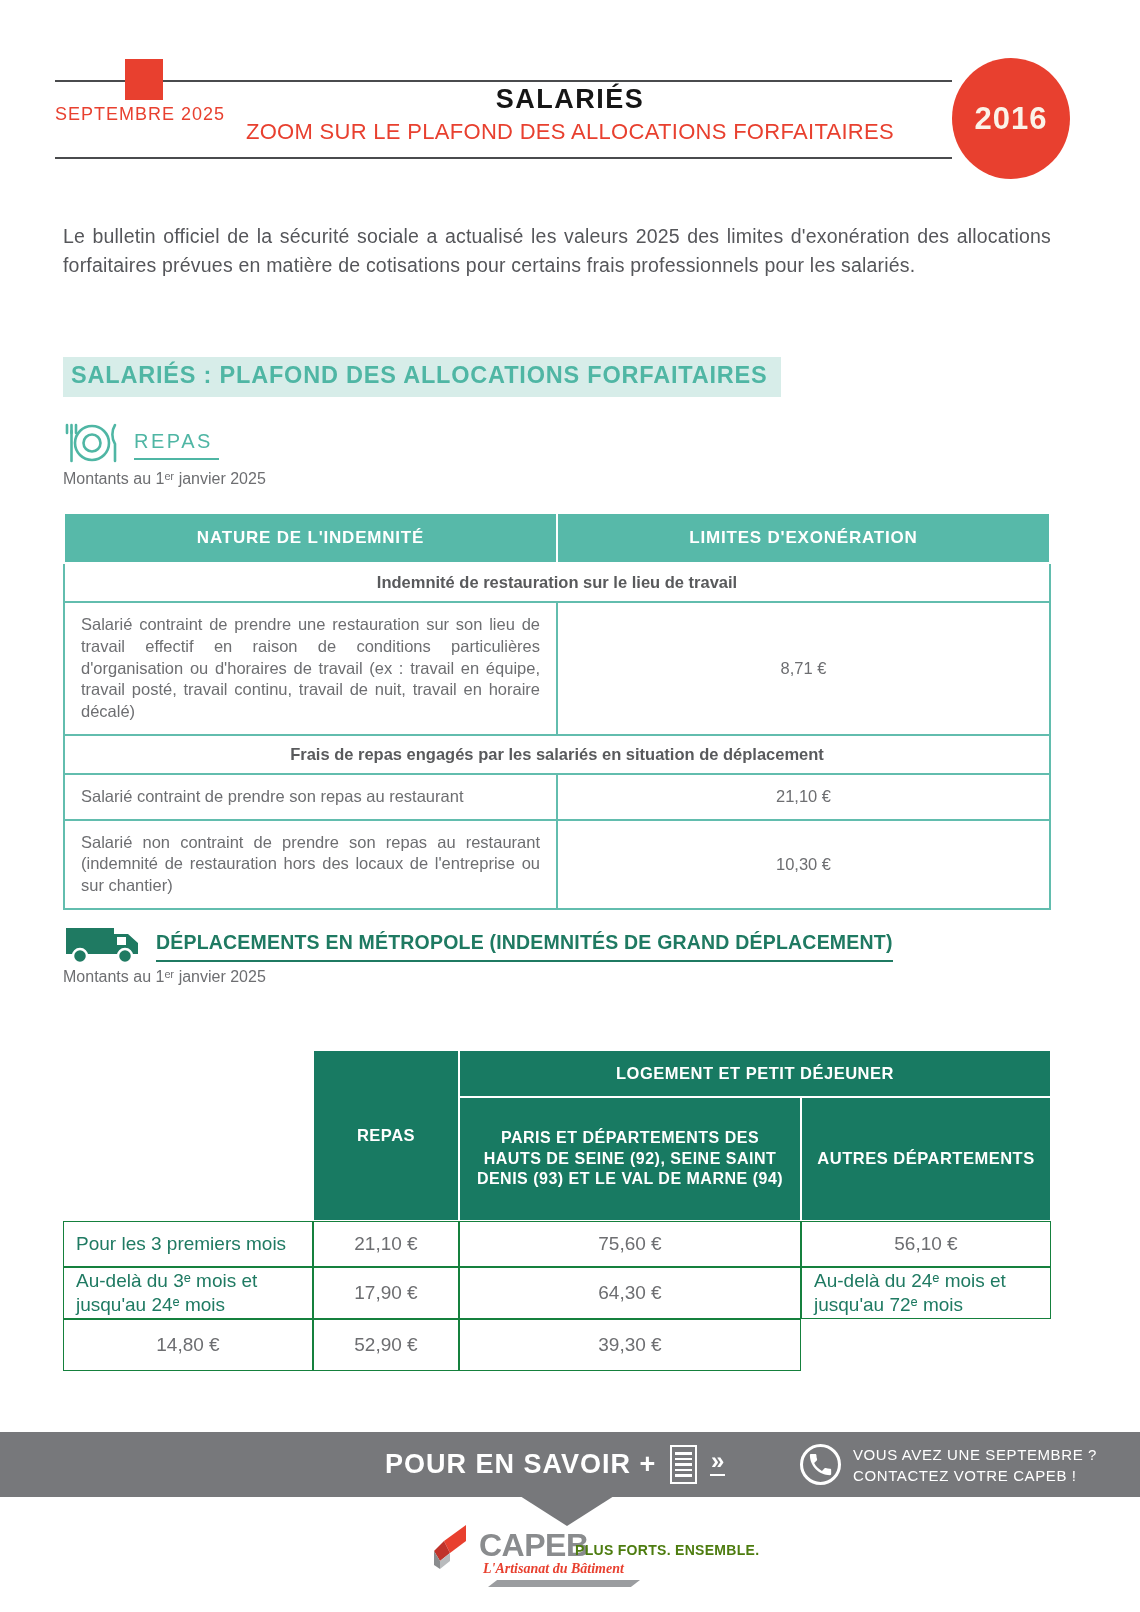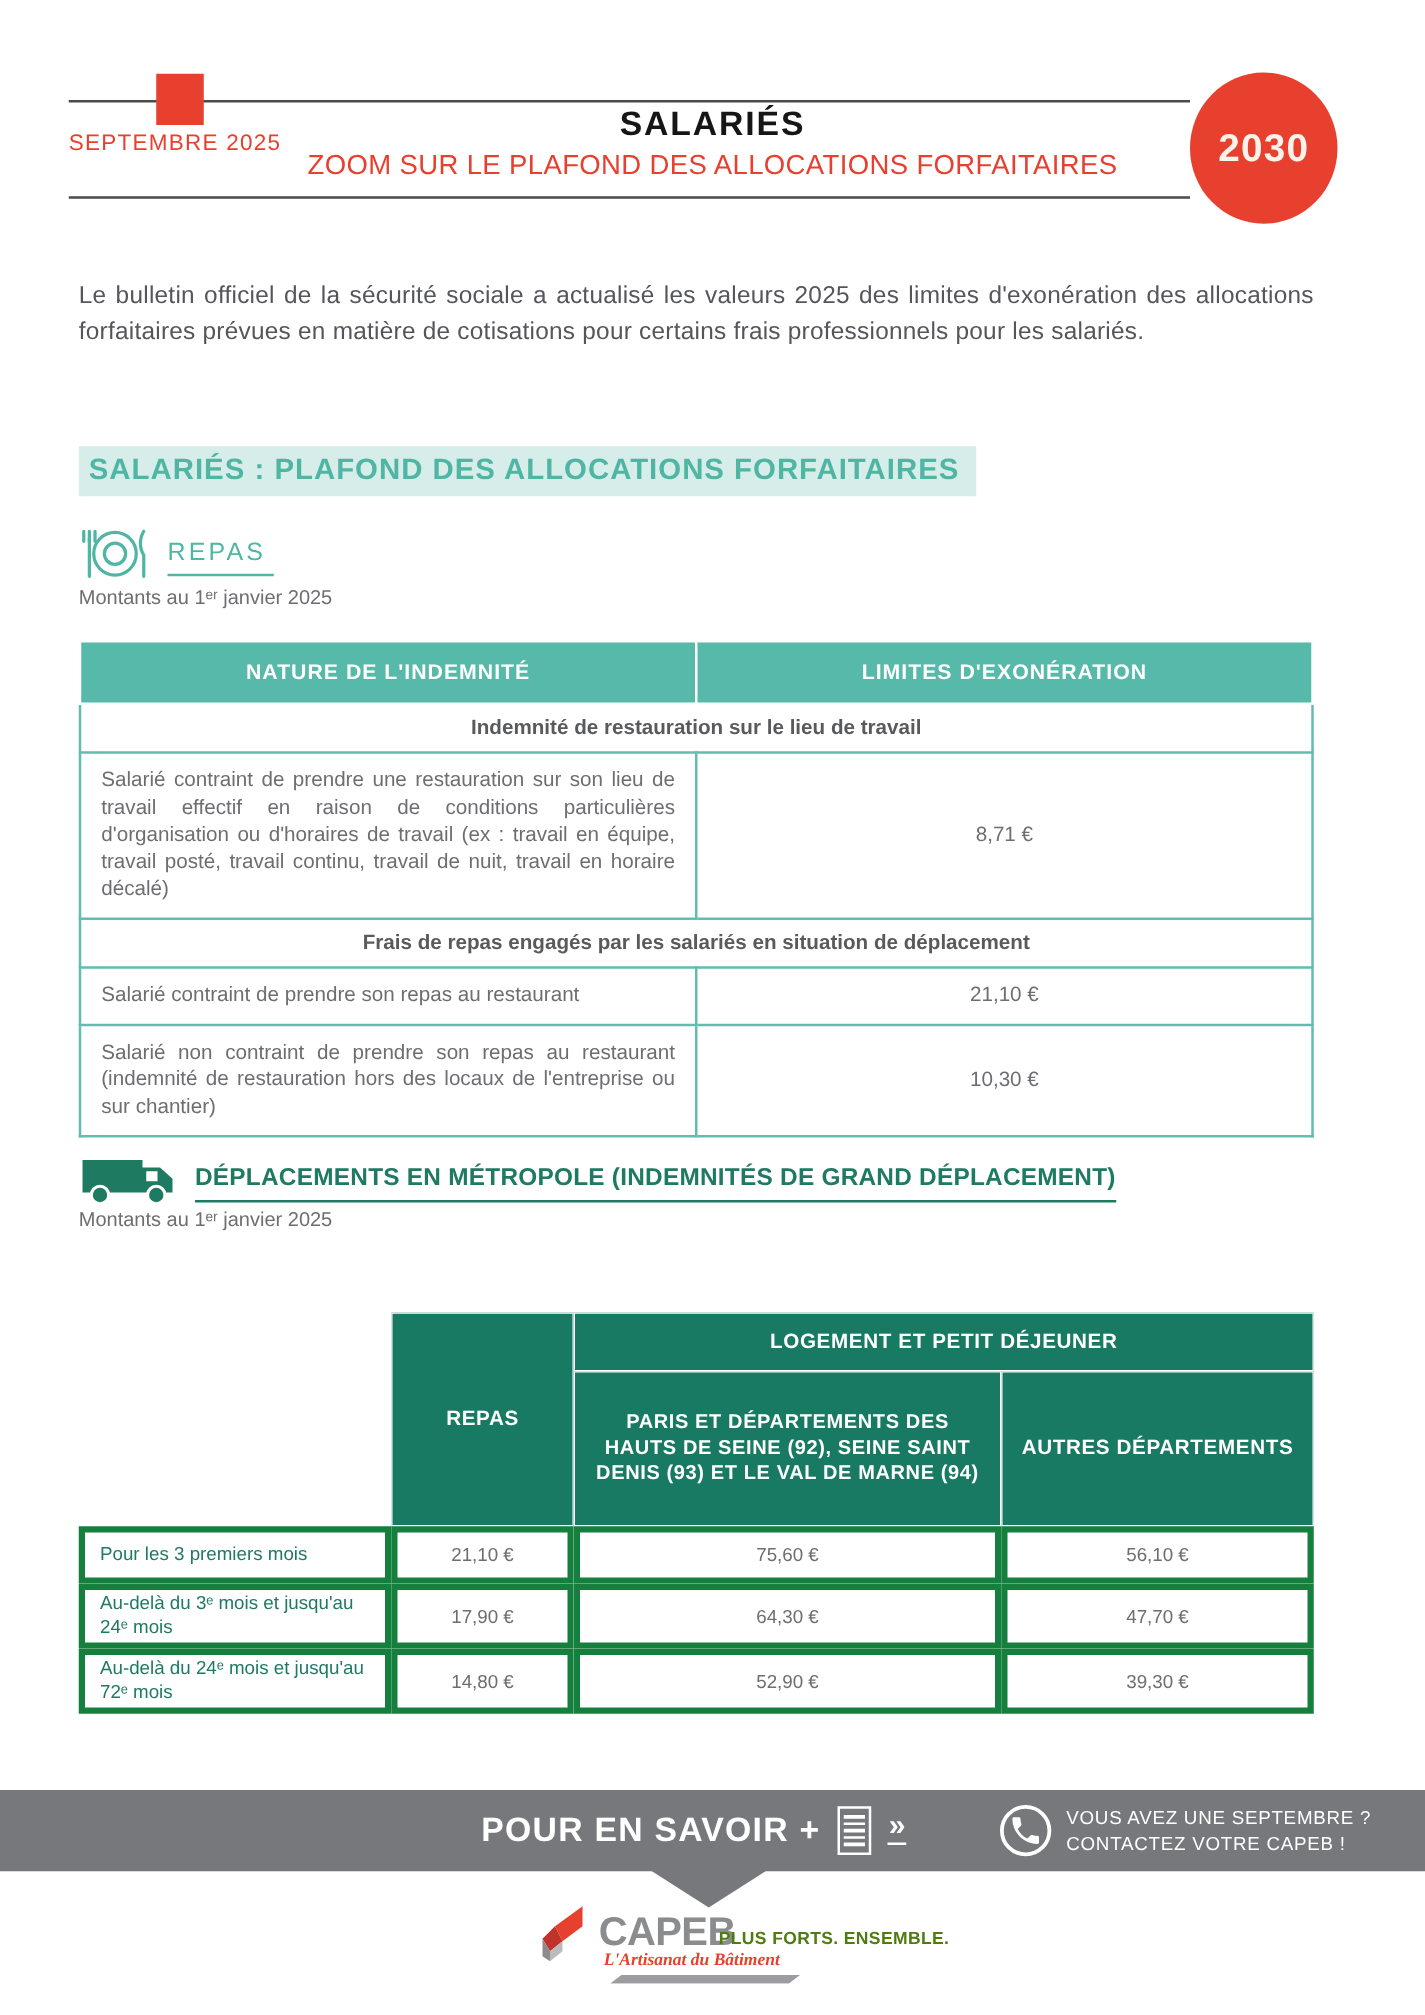--- a/index.html
+++ b/index.html
@@ -54,22 +54,22 @@
     grid-template-columns:250px 146px 342px 250px;
     grid-template-rows:47px 124px 46px 52px 52px; }
   .t2 .g { background:#187a62; color:#ffffff; font-weight:bold; font-size:16.5px; letter-spacing:0.5px;
     display:flex; align-items:center; justify-content:center; text-align:center;
     border:1.5px solid #ffffff; }
   .t2 .hdr-empty { grid-column:1; grid-row:1/3; background:transparent; }
   .t2 .repas-h  { grid-column:2; grid-row:1/3; }
   .t2 .group-h  { grid-column:3/5; grid-row:1; }
   .t2 .paris-h  { grid-column:3; grid-row:2; line-height:1.3; font-size:16px; padding:0 10px; }
   .t2 .autres-h { grid-column:4; grid-row:2; line-height:1.3; }
-  .t2 .d { border:5px solid #15803d; background:#ffffff; display:flex; align-items:center;
-    justify-content:center; color:#6d6e71; font-size:15px; }
+  .t2 .d { border:1px solid #15803d; background:#ffffff; display:flex; align-items:center;
+    justify-content:center; color:#6d6e71; font-size:19px; }
   .t2 .d.lbl { justify-content:flex-start; padding:4px 12px; color:#1f7a62; text-align:left; line-height:1.25; }
 
   
   .footer-bar { position:absolute; left:0; top:1432px; width:1140px; height:65px; background:#77787b; }
   .footer-cta { position:absolute; left:385px; top:0; height:65px; line-height:65px;
     font-size:27px; font-weight:bold; color:#ffffff; letter-spacing:1px; }
   .doc-icon { position:absolute; left:670px; top:13px; width:27px; height:39px;
     border:2.5px solid #ffffff; display:flex; flex-direction:column; justify-content:center; gap:3px; padding:0 3px; }
   .doc-icon i { display:block; height:2.5px; background:#ffffff; }
   .chevron-link { position:absolute; left:710px; top:16px; font-size:24px; font-weight:bold;
@@ -100,21 +100,21 @@
 
   <div class="hline l1"></div>
   <div class="hline l2"></div>
   <div class="red-square"></div>
   <div class="issue-date">SEPTEMBRE 2025</div>
   <div class="h-center">
     <div class="h-title">SALARIÉS</div>
     <div class="h-sub">ZOOM SUR LE PLAFOND DES ALLOCATIONS FORFAITAIRES</div>
   </div>
   <div class="year-circle">
-    <span>2030</span>
+    <span>2016</span>
   </div>
 
   <p class="intro">Le bulletin officiel de la sécurité sociale a actualisé les valeurs 2025 des limites d'exonération des allocations forfaitaires prévues en matière de cotisations pour certains frais professionnels pour les salariés.</p>
 
   <div class="section-heading">SALARIÉS : PLAFOND DES ALLOCATIONS FORFAITAIRES</div>
 
   <div class="subsec repas">
     <span>
       <svg width="58" height="42" viewBox="0 0 58 42" fill="none" stroke="#4fb6a4" stroke-width="2.6" stroke-linecap="round">
         <path d="M4 3v8 M8.5 3v8 M13 3v8"></path>
@@ -178,21 +178,20 @@
     <div class="g autres-h">AUTRES DÉPARTEMENTS</div>
 
     <div class="d lbl">Pour les 3 premiers mois</div>
     <div class="d">21,10 €</div>
     <div class="d">75,60 €</div>
     <div class="d">56,10 €</div>
 
     <div class="d lbl">Au-delà du 3ᵉ mois et jusqu'au 24ᵉ mois</div>
     <div class="d">17,90 €</div>
     <div class="d">64,30 €</div>
-    <div class="d">47,70 €</div>
 
     <div class="d lbl">Au-delà du 24ᵉ mois et jusqu'au 72ᵉ mois</div>
     <div class="d">14,80 €</div>
     <div class="d">52,90 €</div>
     <div class="d">39,30 €</div>
   </div>
 
   <div class="footer-bar">
     <div class="footer-cta">POUR EN SAVOIR +</div>
     <div class="doc-icon">

